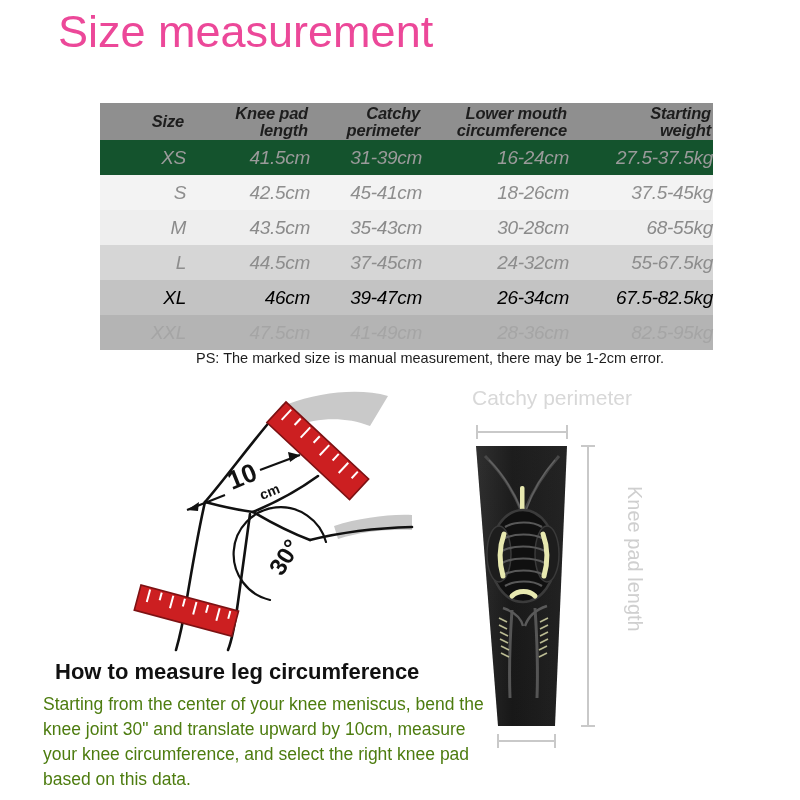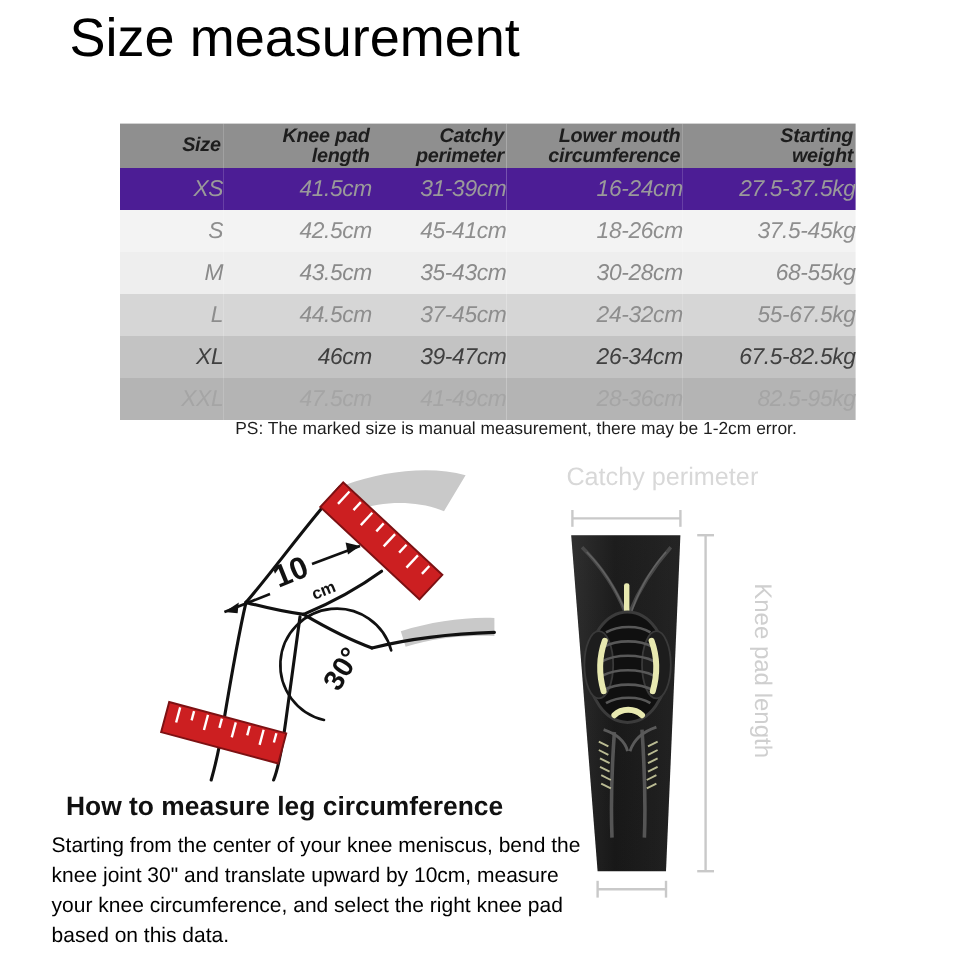--- a/index.html
+++ b/index.html
@@ -17,21 +17,21 @@
   }
 
   
   #page-title {
     position: absolute;
     left: 58px;
     top: 4px;
     font-size: 45px;
     line-height: 56px;
     font-weight: 400;
-    color: #000000;
+    color: #ec4899;
     letter-spacing: 0px;
     white-space: nowrap;
   }
 
   
   #size-table {
     position: absolute;
     left: 100px;
     top: 103px;
     width: 613px;
@@ -58,25 +58,25 @@
   #size-table thead th .hdr {
     display: block;
     padding: 0 2px;
   }
   #size-table tbody td {
     height: 35px;
     font-size: 19px;
     letter-spacing: -0.3px;
   }
   
-  tr.r0 td { background: #4c1d95; color: #9a9a9a; }
+  tr.r0 td { background: #14532d; color: #9a9a9a; }
   tr.r1 td { background: #f3f3f3; color: #8e8e8e; }
   tr.r2 td { background: #eeeeee; color: #8a8a8a; }
   tr.r3 td { background: #d6d6d6; color: #8d8d8d; }
-  tr.r4 td { background: #c3c3c3; color: #404040; }
+  tr.r4 td { background: #c3c3c3; color: #000000; }
   tr.r5 td { background: #b4b4b4; color: #a5a5a5; }
 
   .col-size  { width: 86px; }
   .col-len   { width: 124px; }
   .col-catch { width: 112px; }
   .col-lower { width: 147px; }
   .col-weight{ width: 144px; }
 
   
   #ps-note {
@@ -109,21 +109,21 @@
     font-weight: 700;
     white-space: nowrap;
   }
   #howto-body {
     position: absolute;
     left: 43px;
     top: 692px;
     width: 450px;
     font-size: 17.5px;
     line-height: 25px;
-    color: #000000;
+    color: #4d7c0f;
   }
 
   
   #product-panel {
     position: absolute;
     left: 455px;
     top: 386px;
     width: 345px;
     height: 414px;
     text-align: center;

